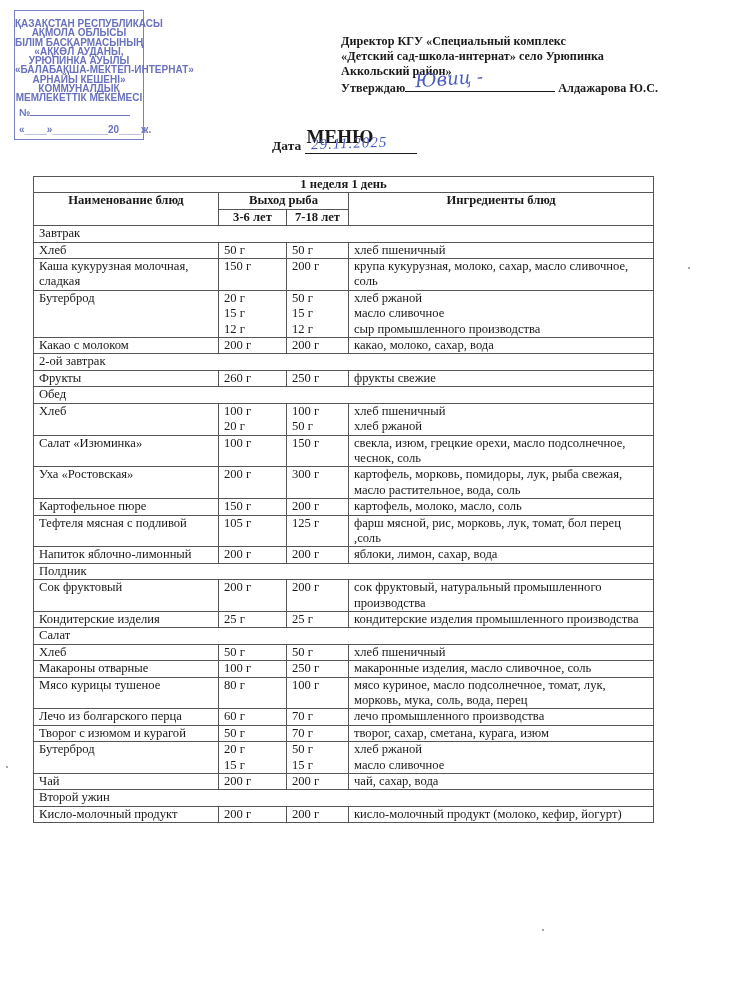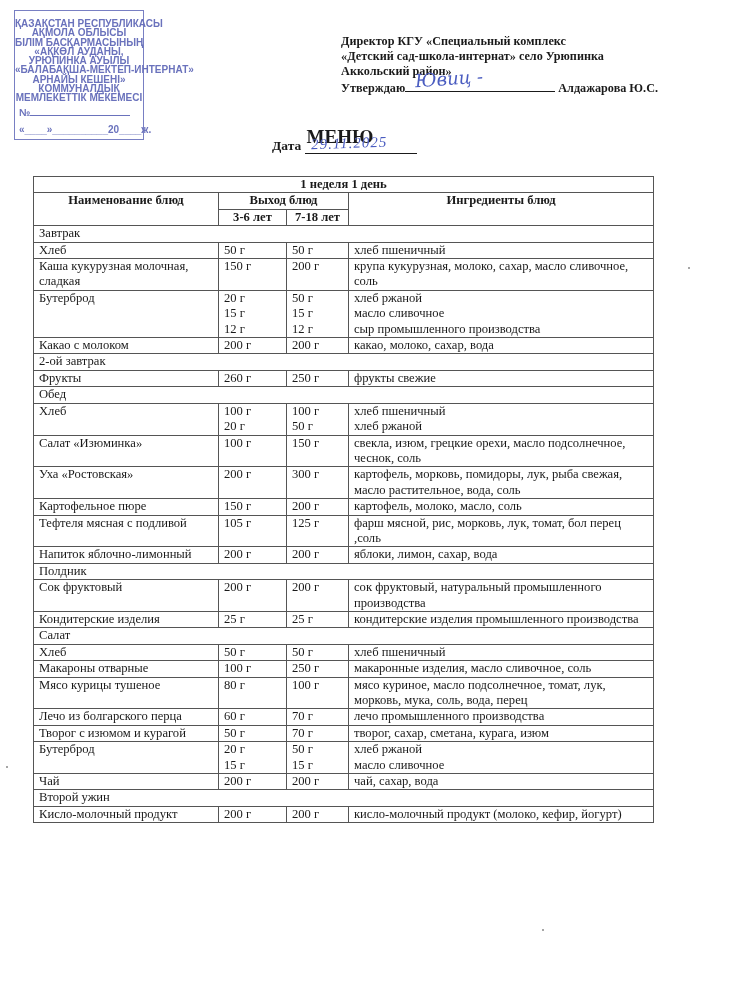--- a/index.html
+++ b/index.html
@@ -95,21 +95,21 @@
       <col class="c-a">
       <col class="c-b">
       <col>
     </colgroup>
   <thead>
     <tr>
       <th colspan="4" class="hdr">1 неделя  1 день</th>
     </tr>
     <tr>
       <th rowspan="2" class="hdr">Наименование блюд</th>
-      <th colspan="2" class="hdr">Выход блюд</th>
+      <th colspan="2" class="hdr">Выход рыба</th>
       <th rowspan="2" class="hdr">Ингредиенты блюд</th>
     </tr>
     <tr>
       <th class="hdr">3-6 лет</th>
       <th class="hdr">7-18 лет</th>
     </tr>
   </thead>
   <tbody id="menu-body">
       <tr class="section">
         <td colspan="4">Завтрак</td>

